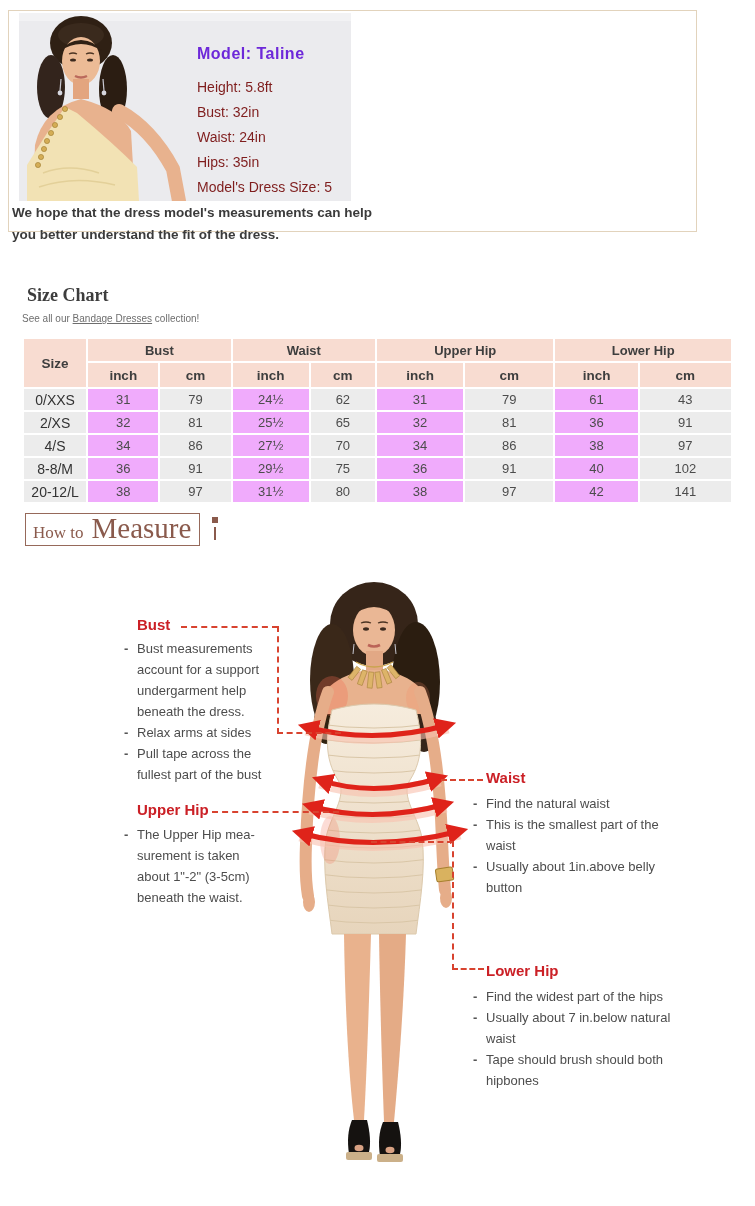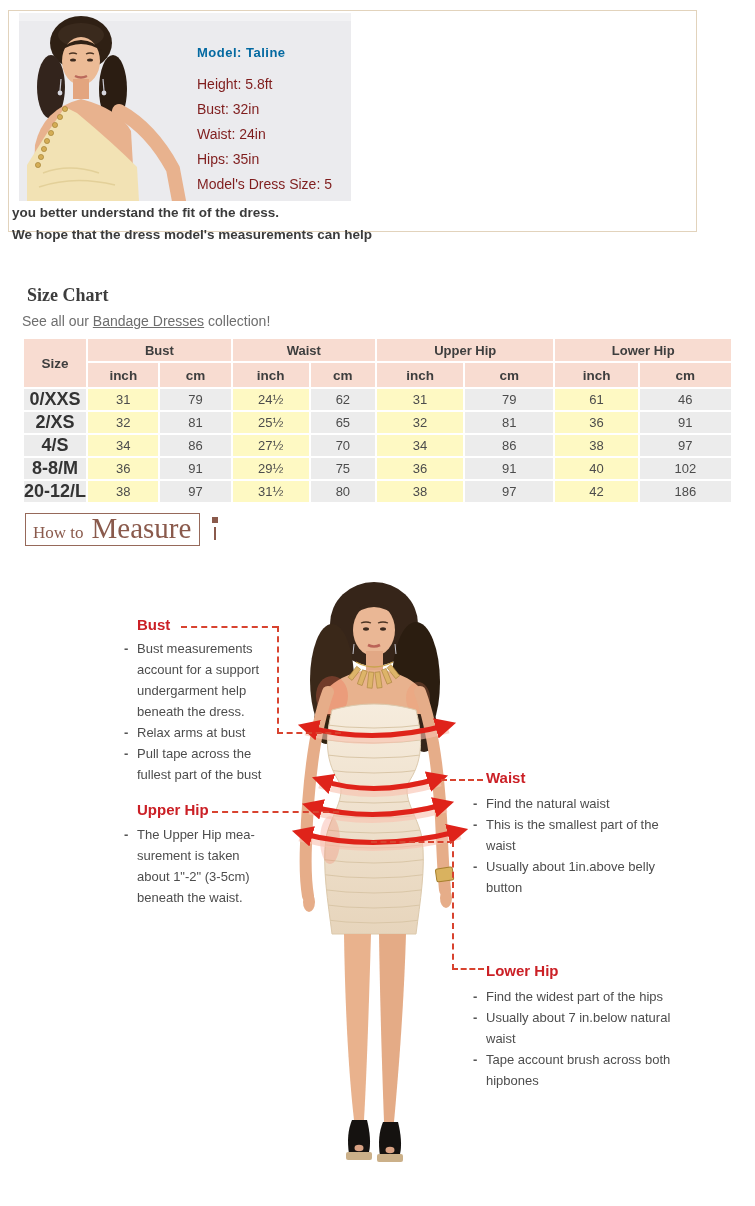--- a/index.html
+++ b/index.html
@@ -10,43 +10,43 @@
     font-family:"Liberation Sans", sans-serif; color:#4c4c4c;
   }
 
   
   .model-box {
     position:absolute; left:8px; top:10px; width:689px; height:222px;
     border:1px solid #e2d3bc; background:#fff;
   }
   .portrait-svg { position:absolute; left:10px; top:2px; width:332px; height:188px; display:block; }
   .model-text { position:absolute; left:188px; top:34px; }
-  .model-title { font-size:13px; font-weight:bold; color:#0369a1; letter-spacing:.5px; }
+  .model-title { font-size:16px; font-weight:bold; color:#6d28d9; letter-spacing:.5px; }
   .model-stats { margin-top:12px; }
   .model-stat { font-size:14px; color:#7f1d1d; line-height:25px; }
   .model-note { position:absolute; left:3px; top:191px; font-size:13.5px; font-weight:bold; color:#3b3b3b; line-height:22px; }
 
   
   .sc-heading {
     position:absolute; left:27px; top:285px;
     font-family:"Liberation Serif", serif; font-size:18px; font-weight:bold; color:#3d3d3d;
   }
-  .collection-line { position:absolute; left:22px; top:313px; font-size:14px; color:#6e6e6e; }
+  .collection-line { position:absolute; left:22px; top:313px; font-size:10px; color:#6e6e6e; }
   .collection-link { color:#6e6e6e; text-decoration:underline; cursor:pointer; }
 
   table.size-table {
     position:absolute; left:22px; top:337px; width:711px;
     border-collapse:separate; border-spacing:2px; table-layout:fixed;
   }
   .size-table th, .size-table td { text-align:center; vertical-align:middle; font-size:13px; }
   .size-table .hdr { background:#f8dcd1; color:#3e3e3e; font-weight:bold; height:22px; }
   .size-table .hdr2 { background:#f8dcd1; color:#3e3e3e; font-weight:bold; height:24px; font-size:13.5px; }
   .size-table td { height:21px; color:#4c4c4c; }
-  .size-table .c-size { background:#ececec; font-weight:bold; color:#333; font-size:18px; }
-  .size-table .c-inch { background:#fef9c3; }
+  .size-table .c-size { background:#ececec; font-weight:normal; color:#333; font-size:14px; }
+  .size-table .c-inch { background:#f0abfc; }
   .size-table .c-cm  { background:#ececec; }
 
   
   .htm-wrap { position:absolute; left:25px; top:513px; }
   .htm-box {
     display:inline-block; border:1px solid #96695a; padding:0 8px 2px 7px;
     color:#8a5a4c; font-family:"Liberation Serif", serif; line-height:1;
   }
   .htm-small { font-size:17px; vertical-align:baseline; }
   .htm-large { font-size:29px; vertical-align:baseline; margin-left:4px; }
@@ -115,22 +115,22 @@
       <div class="model-title">Model: Taline</div>
       <div class="model-stats">
         <div class="model-stat">Height: 5.8ft</div>
         <div class="model-stat">Bust: 32in</div>
         <div class="model-stat">Waist: 24in</div>
         <div class="model-stat">Hips: 35in</div>
         <div class="model-stat">Model's Dress Size: 5</div>
       </div>
     </div>
     <div class="model-note">
+      <div>We hope that the dress model's measurements can help</div>
       <div>you better understand the fit of the dress.</div>
-      <div>We hope that the dress model's measurements can help</div>
     </div>
   </section>
 
   <h2 class="sc-heading">Size Chart</h2>
   <p class="collection-line"><span>See all our </span><a class="collection-link">Bandage Dresses</a><span> collection!</span></p>
 
   <table class="size-table">
     <colgroup>
       <col style="width:62px">
         <col style="width:70px">
@@ -162,21 +162,21 @@
     </tr>
     <tr>
       <td class="c-size">0/XXS</td>
       <td class="c-inch">31</td>
       <td class="c-cm">79</td>
       <td class="c-inch">24½</td>
       <td class="c-cm">62</td>
       <td class="c-inch">31</td>
       <td class="c-cm">79</td>
       <td class="c-inch">61</td>
-      <td class="c-cm">46</td>
+      <td class="c-cm">43</td>
     </tr>
     <tr>
       <td class="c-size">2/XS</td>
       <td class="c-inch">32</td>
       <td class="c-cm">81</td>
       <td class="c-inch">25½</td>
       <td class="c-cm">65</td>
       <td class="c-inch">32</td>
       <td class="c-cm">81</td>
       <td class="c-inch">36</td>
@@ -206,21 +206,21 @@
     </tr>
     <tr>
       <td class="c-size">20-12/L</td>
       <td class="c-inch">38</td>
       <td class="c-cm">97</td>
       <td class="c-inch">31½</td>
       <td class="c-cm">80</td>
       <td class="c-inch">38</td>
       <td class="c-cm">97</td>
       <td class="c-inch">42</td>
-      <td class="c-cm">186</td>
+      <td class="c-cm">141</td>
     </tr>
   </tbody>
     </table>
 
   <div class="htm-wrap">
     <span class="htm-box">
       <span class="htm-small">How to</span>
       <span class="htm-large">Measure</span>
     </span>
     <span class="orn-sq"></span>
@@ -328,21 +328,21 @@
   <div class="dash-h" style="left:452px; top:968px; width:32px;"></div>
 
   <div class="m-label" style="left:137px; top:616px;">Bust</div>
   <div class="note-block" style="left:124px; top:638px; width:158px;">
     <div class="bullet">
         <span class="dot">-</span>
         <span class="btext">Bust measurements account for a support undergarment help beneath the dress.</span>
       </div>
     <div class="bullet">
         <span class="dot">-</span>
-        <span class="btext">Relax arms at bust</span>
+        <span class="btext">Relax arms at sides</span>
       </div>
     <div class="bullet">
         <span class="dot">-</span>
         <span class="btext">Pull tape across the fullest part of the bust</span>
       </div>
   </div>
 
   <div class="m-label" style="left:137px; top:801px;">Upper Hip</div>
   <div class="note-block" style="left:124px; top:824px; width:145px;">
     <div class="bullet">
@@ -372,17 +372,17 @@
     <div class="bullet">
         <span class="dot">-</span>
         <span class="btext">Find the widest part of the hips</span>
       </div>
     <div class="bullet">
         <span class="dot">-</span>
         <span class="btext">Usually about 7 in.below natural waist</span>
       </div>
     <div class="bullet">
         <span class="dot">-</span>
-        <span class="btext">Tape account brush across both hipbones</span>
+        <span class="btext">Tape should brush should both hipbones</span>
       </div>
   </div>
 
 </div>
 
 </body></html>

